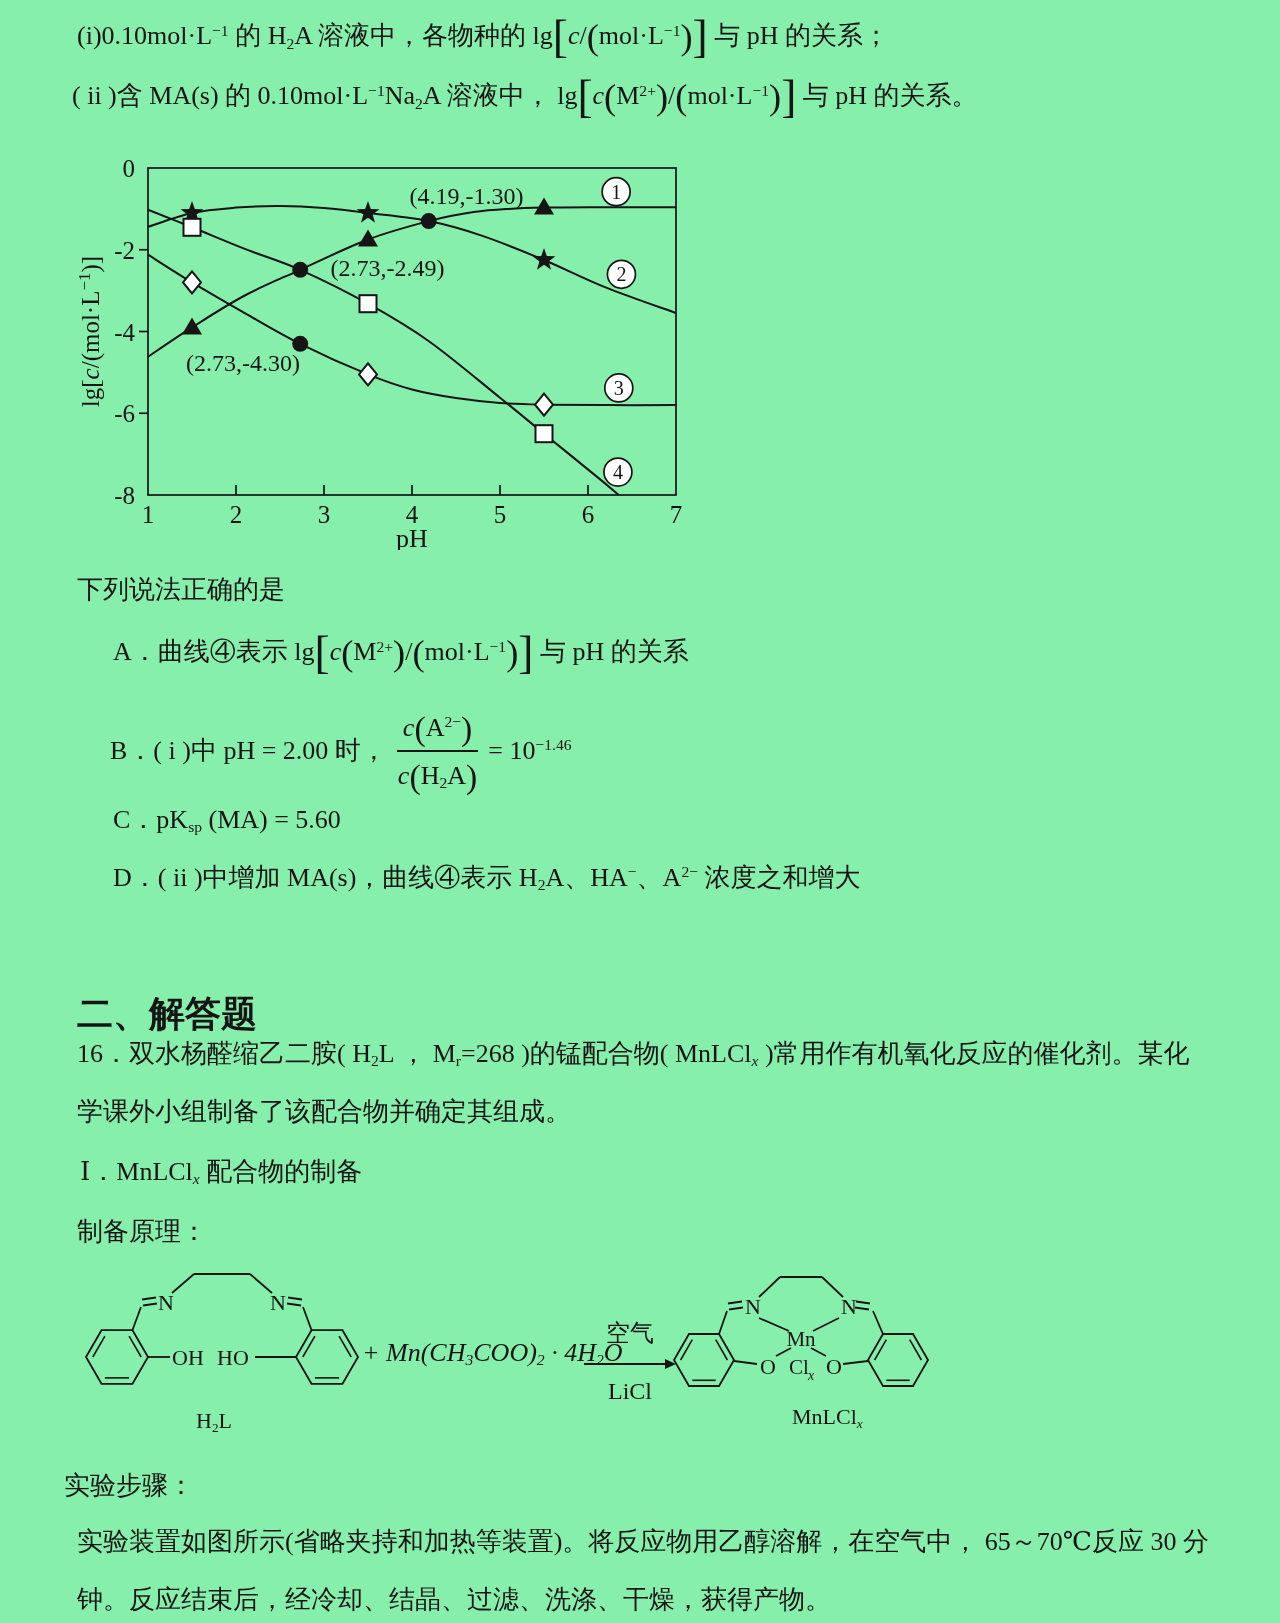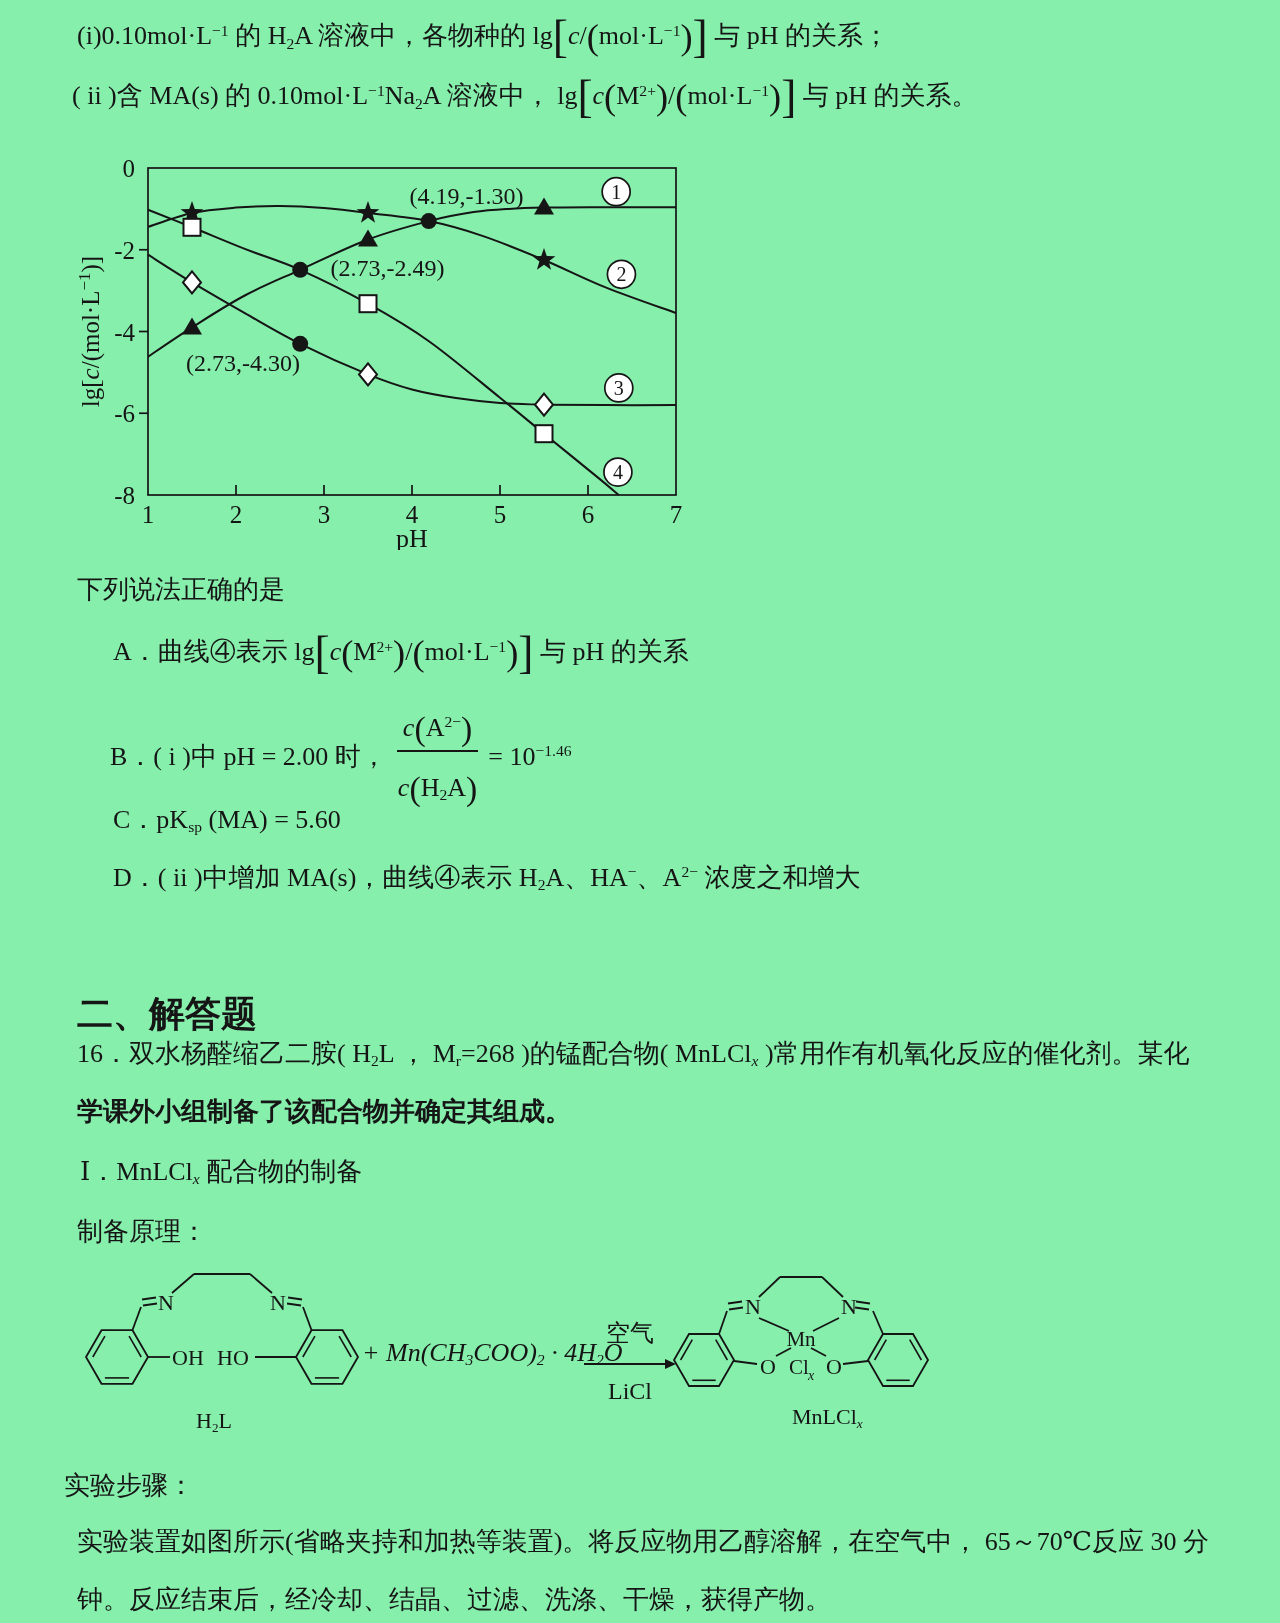--- a/index.html
+++ b/index.html
@@ -12,21 +12,21 @@
   .s-sup{font-size:0.6em;vertical-align:0.55em;}
   .s-sub{font-size:0.6em;vertical-align:-0.28em;}
   .s-subi{font-size:0.6em;vertical-align:-0.28em;font-style:italic;}
   .s-i{font-style:italic;}
   .s-br{font-size:1.75em;vertical-align:-0.17em;line-height:1;font-weight:300;}
   .s-pr{font-size:1.4em;vertical-align:-0.14em;line-height:1;font-weight:300;}
   .s-pr2{font-size:1.3em;vertical-align:-0.12em;line-height:1;}
   
   .frac{display:inline-block;vertical-align:middle;text-align:center;margin:0 10px;}
   .frac .bar{display:block;border-bottom:2px solid #151515;padding:0 6px 4px;}
-  .frac .den{display:block;padding-top:20px;}
+  .frac .den{display:block;padding-top:8px;}
   .arrow-label{font-size:24px;text-align:center;line-height:1.15;}
   svg text{font-family:"Liberation Serif","DejaVu Serif",serif;fill:#151515;}
   .caption{font-size:22px;}
 </style>
 </head>
 <body>
 
 <div class="page">
 
   <div class="abs" style="left:77px;top:14px;"><span>(i)0.10mol·L</span><span class="s-sup">−1</span><span> 的 H</span><span class="s-sub">2</span><span>A 溶液中，各物种的 lg</span><span class="s-br">[</span><span class="s-i">c</span><span>/</span><span class="s-pr">(</span><span>mol·L</span><span class="s-sup">−1</span><span class="s-pr">)</span><span class="s-br">]</span><span> 与 pH 的关系；</span></div>
@@ -101,21 +101,21 @@
 
   <div class="abs" style="left:110px;top:692px;margin-top:20px;">
     <span><span>B．( i )中 pH = 2.00 时，</span></span><span class="frac"><span class="bar"><span class="s-i">c</span><span class="s-pr2">(</span><span>A</span><span class="s-sup">2−</span><span class="s-pr2">)</span></span><span class="den"><span class="s-i">c</span><span class="s-pr2">(</span><span>H</span><span class="s-sub">2</span><span>A</span><span class="s-pr2">)</span></span></span><span><span>= 10</span><span class="s-sup">−1.46</span></span>
   </div>
 
   <div class="abs" style="left:113px;top:802px;"><span>C．pK</span><span class="s-sub">sp</span><span> (MA) = 5.60</span></div>
   <div class="abs" style="left:113px;top:860px;"><span>D．( ii )中增加 MA(s)，曲线④表示 H</span><span class="s-sub">2</span><span>A、HA</span><span class="s-sup">−</span><span>、A</span><span class="s-sup">2−</span><span> 浓度之和增大</span></div>
 
   <div class="abs bold" style="left:77px;top:990px;font-size:36px;">二、解答题</div>
   <div class="abs" style="left:77px;top:1036px;"><span>16．双水杨醛缩乙二胺( H</span><span class="s-sub">2</span><span>L ，  M</span><span class="s-sub">r</span><span>=268 )的锰配合物( MnLCl</span><span class="s-subi">x</span><span> )常用作有机氧化反应的催化剂。某化</span></div>
-  <div class="abs" style="left:77px;top:1094px;font-weight:bold;">学课外小组制备了该配合物并确定其组成。</div>
+  <div class="abs" style="left:77px;top:1094px;">学课外小组制备了该配合物并确定其组成。</div>
   <div class="abs" style="left:80px;top:1154px;"><span>Ⅰ．MnLCl</span><span class="s-subi">x</span><span> 配合物的制备</span></div>
   <div class="abs" style="left:77px;top:1214px;">制备原理：</div>
 
   <svg id="h2l-svg" class="abs" style="left:75px;top:1254px;" width="300" height="160" viewBox="0 0 300 160">
       <path d="M73.0,103.0L57.5,76.2L26.5,76.2L11.0,103.0L26.5,129.8L57.5,129.8Z" fill="none" stroke="#151515" stroke-width="1.8"></path>
       <line x1="66.2" y1="103.0" x2="54.1" y2="82.1" stroke="#151515" stroke-width="1.6"></line>
       <line x1="29.9" y1="82.1" x2="17.8" y2="103.0" stroke="#151515" stroke-width="1.6"></line>
       <line x1="29.9" y1="123.9" x2="54.1" y2="123.9" stroke="#151515" stroke-width="1.6"></line>
       <path d="M283.0,103.0L267.5,76.2L236.5,76.2L221.0,103.0L236.5,129.8L267.5,129.8Z" fill="none" stroke="#151515" stroke-width="1.8"></path>
       <line x1="276.2" y1="103.0" x2="264.1" y2="82.1" stroke="#151515" stroke-width="1.6"></line>

